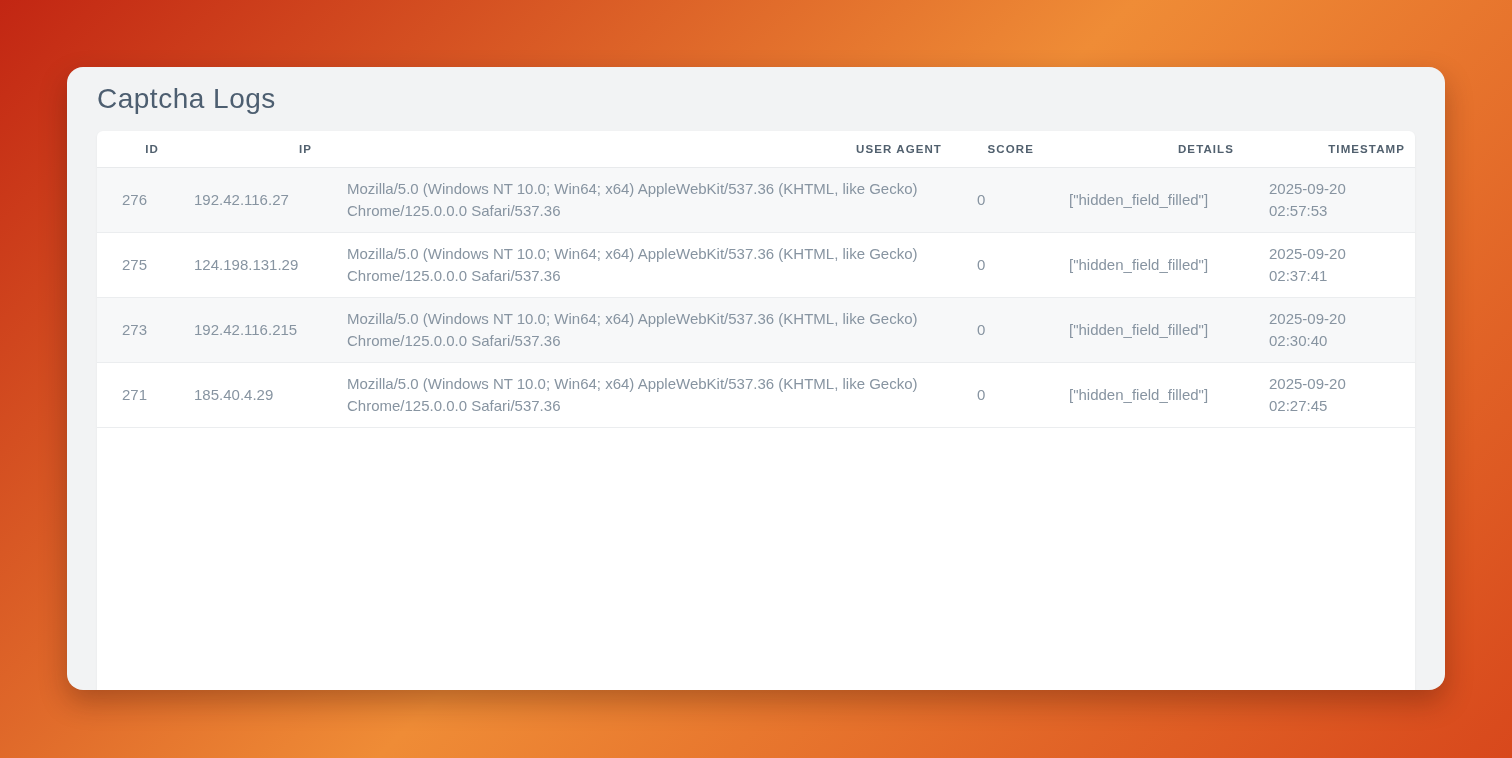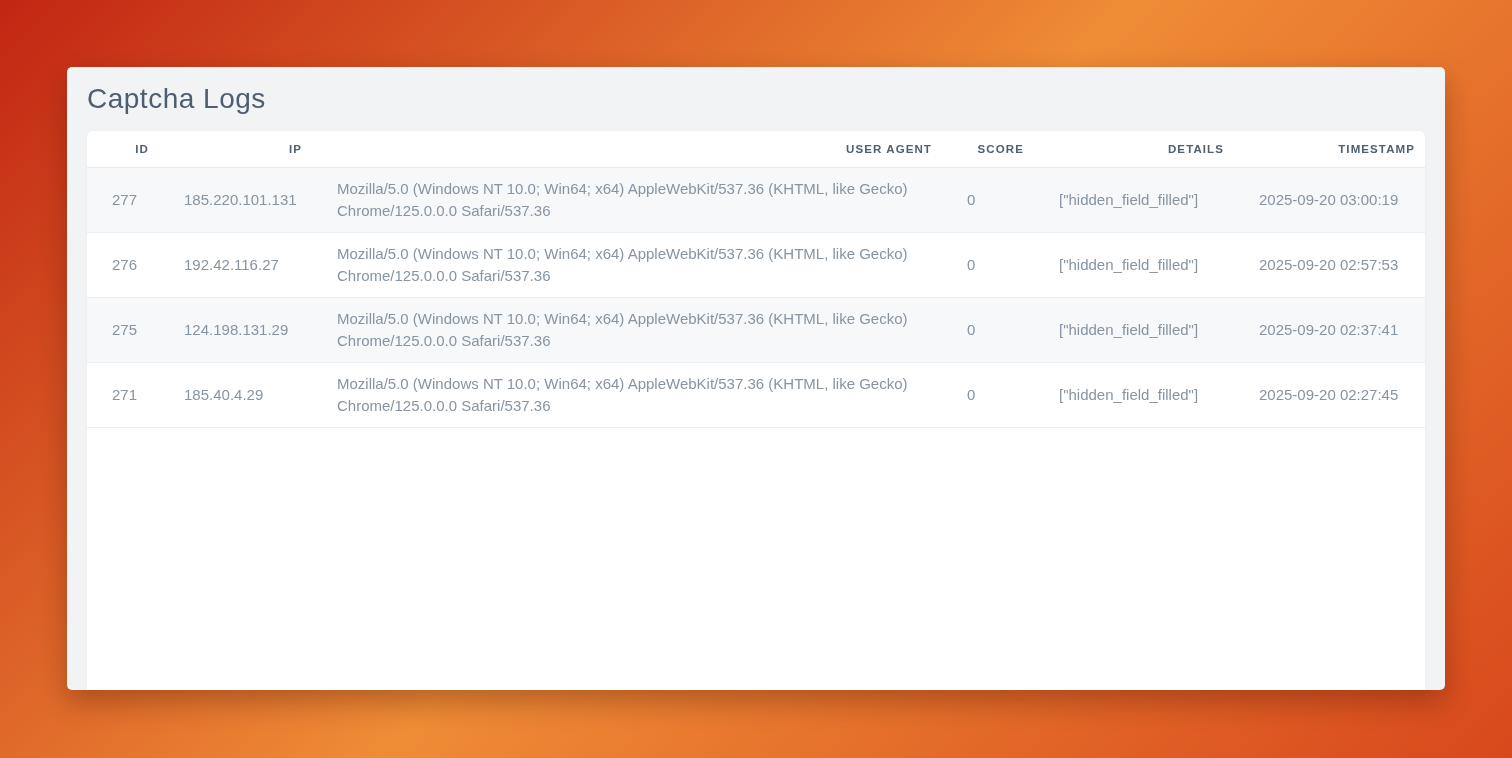--- a/index.html
+++ b/index.html
@@ -25,23 +25,23 @@
     background: linear-gradient(135deg,
       var(--gradient-start) 0%,
       var(--gradient-mid) 50%,
       var(--gradient-end) 100%);
   }
   .card {
     position: absolute;
     left: 67px; top: 67px;
     width: 1378px; height: 623px;
     background: var(--card-bg);
-    border-radius: 5px;
+    border-radius: 16px;
     box-shadow: 0 12px 28px rgba(60, 15, 5, 0.32);
-    padding: 0 20px;
+    padding: 0 30px;
     overflow: hidden;
   }
   .card-header {
     height: 64px;
     display: flex;
     align-items: center;
   }
   .page-title {
     font-size: 28px;
     font-weight: 500;
@@ -115,44 +115,44 @@
             <th>IP</th>
             <th>USER AGENT</th>
             <th>SCORE</th>
             <th>DETAILS</th>
             <th>TIMESTAMP</th>
           </tr>
       </thead>
       <tbody>
 
           <tr>
-          <td>277</td>
-          <td>185.220.101.131</td>
-          <td>Mozilla/5.0 (Windows NT 10.0; Win64; x64) AppleWebKit/537.36 (KHTML, like Gecko) Chrome/125.0.0.0 Safari/537.36</td>
-          <td>0</td>
-          <td>["hidden_field_filled"]</td>
-          <td>2025-09-20 03:00:19</td>
-        </tr>
-          <tr>
           <td>276</td>
           <td>192.42.116.27</td>
           <td>Mozilla/5.0 (Windows NT 10.0; Win64; x64) AppleWebKit/537.36 (KHTML, like Gecko) Chrome/125.0.0.0 Safari/537.36</td>
           <td>0</td>
           <td>["hidden_field_filled"]</td>
           <td>2025-09-20 02:57:53</td>
         </tr>
           <tr>
           <td>275</td>
           <td>124.198.131.29</td>
           <td>Mozilla/5.0 (Windows NT 10.0; Win64; x64) AppleWebKit/537.36 (KHTML, like Gecko) Chrome/125.0.0.0 Safari/537.36</td>
           <td>0</td>
           <td>["hidden_field_filled"]</td>
           <td>2025-09-20 02:37:41</td>
         </tr>
           <tr>
+          <td>273</td>
+          <td>192.42.116.215</td>
+          <td>Mozilla/5.0 (Windows NT 10.0; Win64; x64) AppleWebKit/537.36 (KHTML, like Gecko) Chrome/125.0.0.0 Safari/537.36</td>
+          <td>0</td>
+          <td>["hidden_field_filled"]</td>
+          <td>2025-09-20 02:30:40</td>
+        </tr>
+          <tr>
           <td>271</td>
           <td>185.40.4.29</td>
           <td>Mozilla/5.0 (Windows NT 10.0; Win64; x64) AppleWebKit/537.36 (KHTML, like Gecko) Chrome/125.0.0.0 Safari/537.36</td>
           <td>0</td>
           <td>["hidden_field_filled"]</td>
           <td>2025-09-20 02:27:45</td>
         </tr>
         </tbody>
     </table>
   </div>

